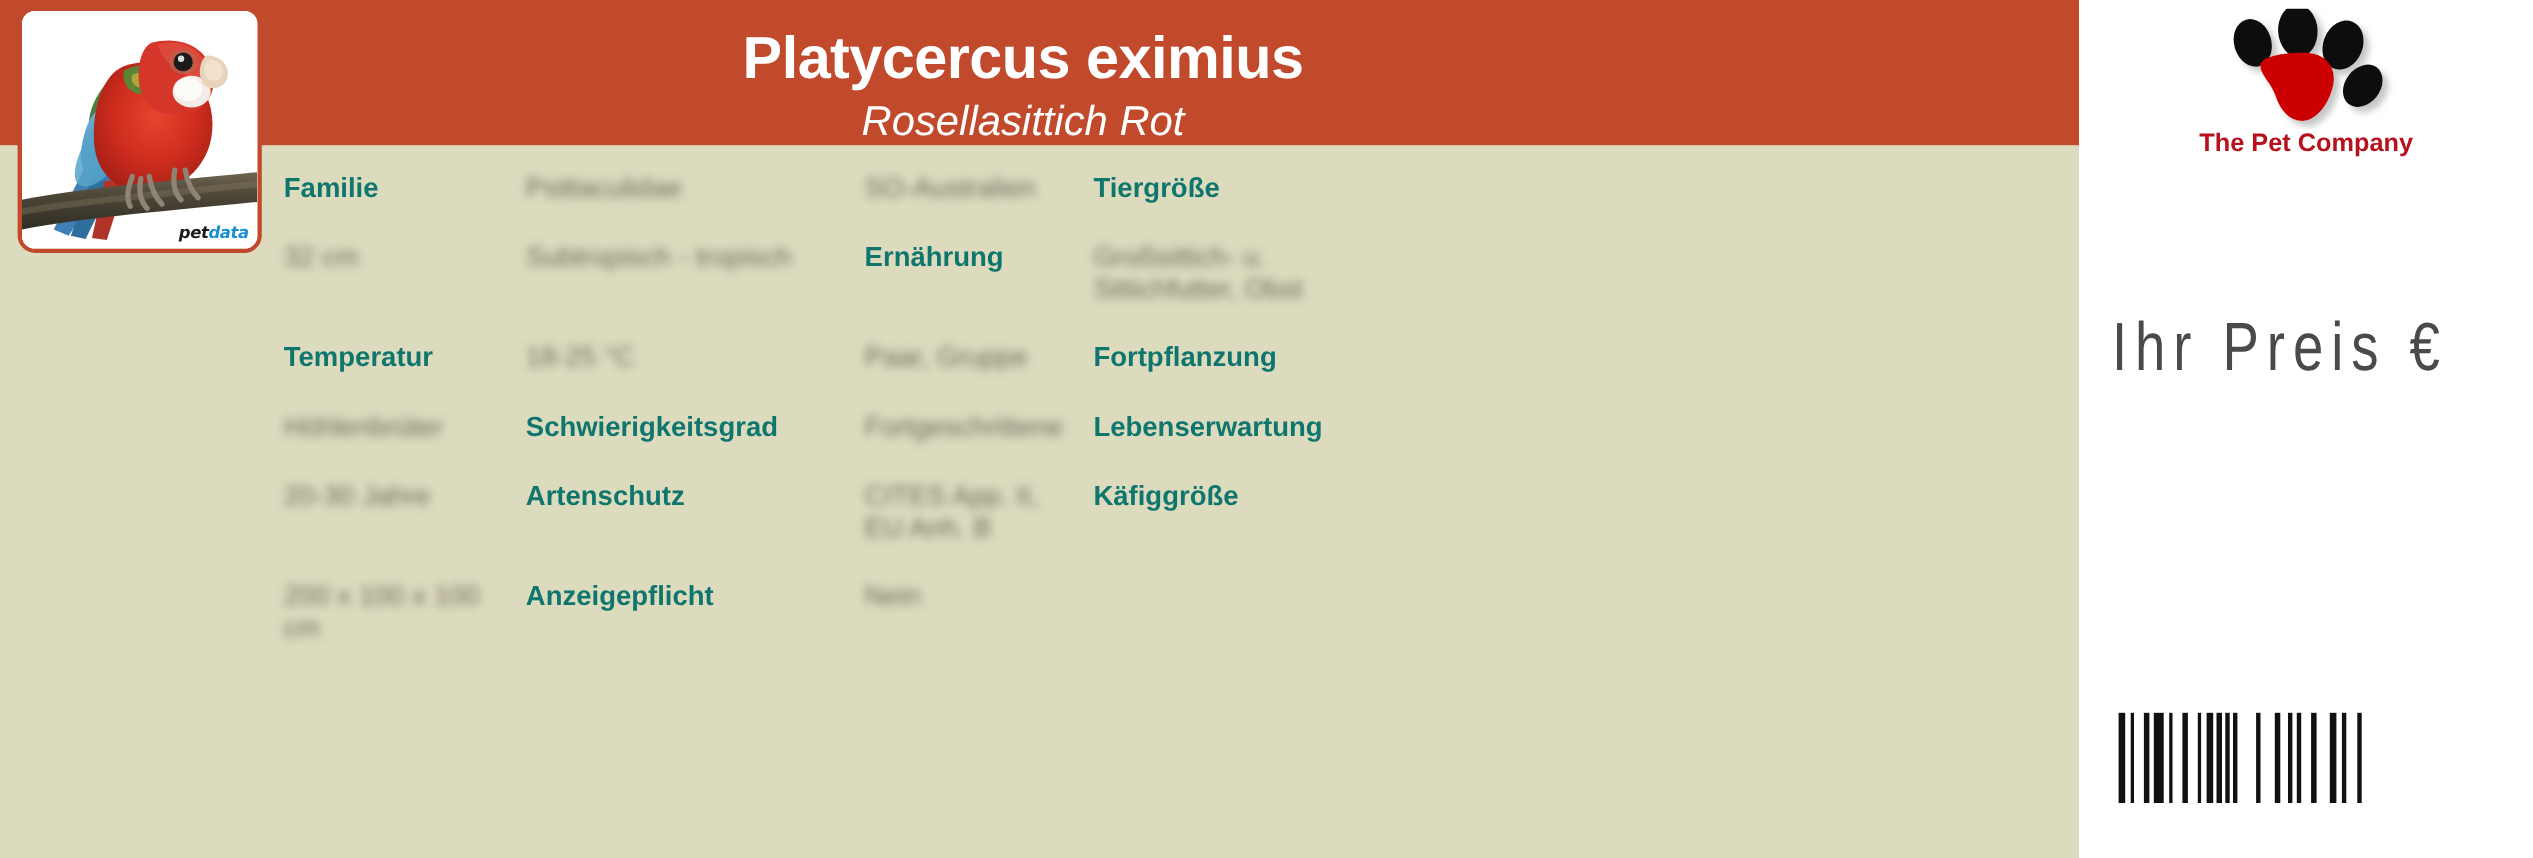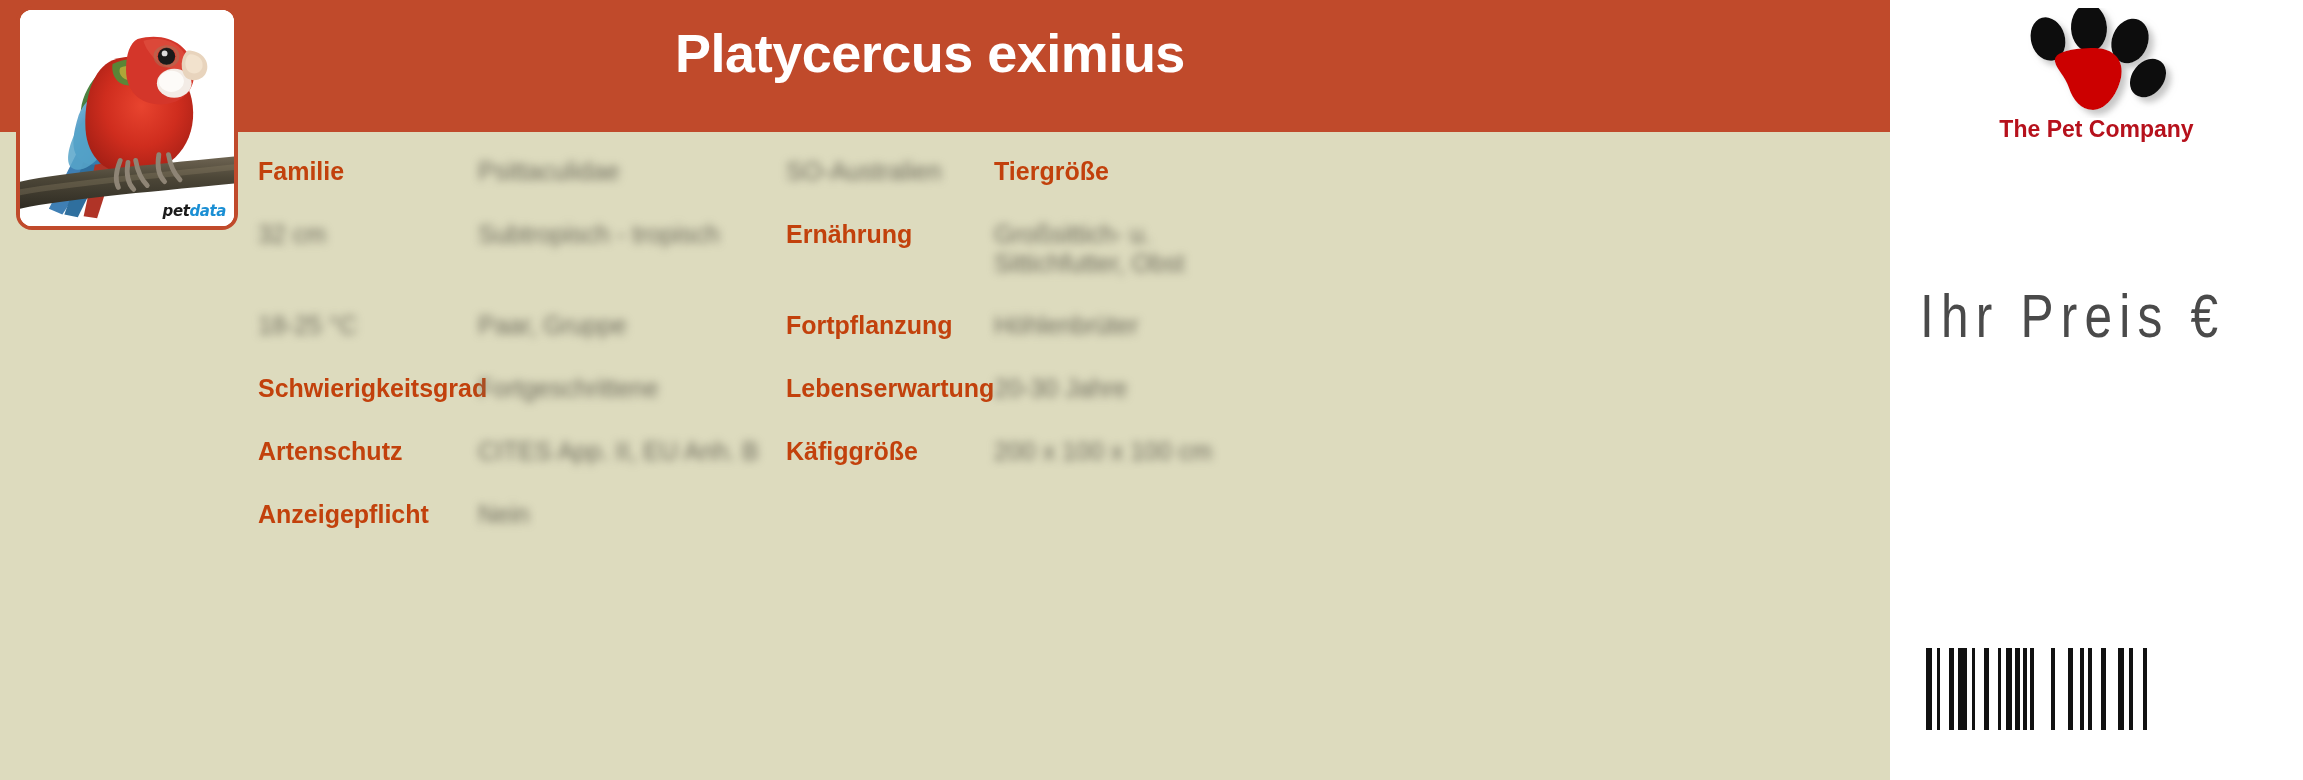--- a/index.html
+++ b/index.html
@@ -57,21 +57,21 @@
   #attributes {
     position:absolute; left:258px; top:140px;
     width:1600px;
     display:grid;
     grid-template-columns:212px 300px 200px 420px;
     column-gap:8px;
     row-gap:0;
     align-items:start;
   }
   .attr-label {
-    font-size:25px; font-weight:bold; color:#c2410c;
+    font-size:25px; font-weight:bold; color:#0f766e;
     line-height:1.15; padding:17px 0 17px 0;
     white-space:nowrap;
   }
   .attr-value {
     font-size:25px; font-weight:normal; color:#6e6c5d;
     line-height:1.15; padding:17px 0 17px 0;
     filter:blur(4.5px);
     -webkit-filter:blur(4.5px);
     user-select:none;
   }
@@ -114,20 +114,21 @@
 <body>
 
 <div id="card">
 
   <div id="info-panel">
 
     <div id="header-band"></div>
 
     <div id="title-block">
       <div id="species-title">Platycercus eximius</div>
+      <div id="species-subtitle">Rosellasittich Rot</div>
     </div>
 
     <div id="photo-frame">
       <div id="photo-canvas">
         <svg viewBox="0 0 222 224" preserveAspectRatio="xMidYMid slice" aria-hidden="true">
           <defs>
             <radialGradient id="bodyRed" cx="52%" cy="42%" r="62%">
               <stop offset="0%" stop-color="#e8442f"></stop>
               <stop offset="55%" stop-color="#cf2d1e"></stop>
               <stop offset="100%" stop-color="#a51f15"></stop>
@@ -206,20 +207,21 @@
       <div class="attr-label">Familie</div>
       <div class="attr-value">Psittaculidae</div>
       <div class="attr-value">SO-Australien</div>
 
       <div class="attr-label">Tiergröße</div>
       <div class="attr-value">32 cm</div>
       <div class="attr-value">Subtropisch - tropisch</div>
 
       <div class="attr-label">Ernährung</div>
       <div class="attr-value narrow">Großsittich- u. Sittichfutter, Obst</div>
+      <div class="attr-label">Temperatur</div>
       <div class="attr-value">18-25 °C</div>
 
       <div class="attr-value">Paar, Gruppe</div>
       <div class="attr-label">Fortpflanzung</div>
       <div class="attr-value">Höhlenbrüter</div>
 
       <div class="attr-label">Schwierigkeitsgrad</div>
       <div class="attr-value">Fortgeschrittene</div>
       <div class="attr-label">Lebenserwartung</div>
       <div class="attr-value">20-30 Jahre</div>

